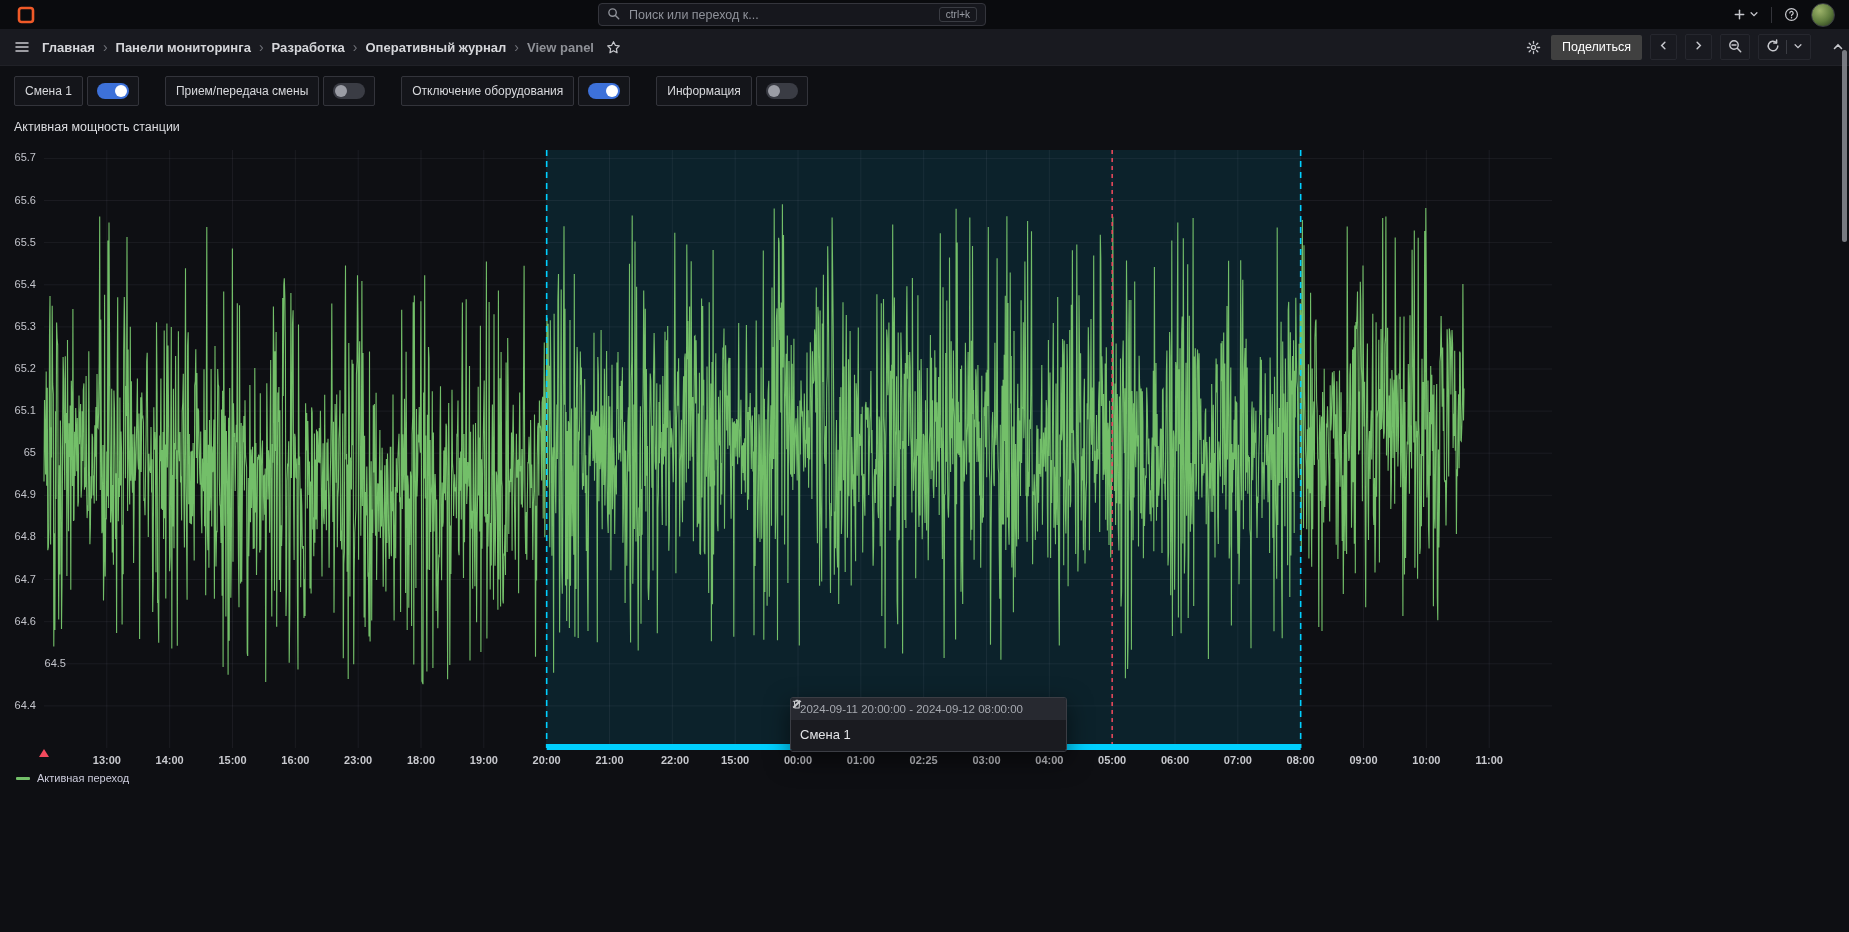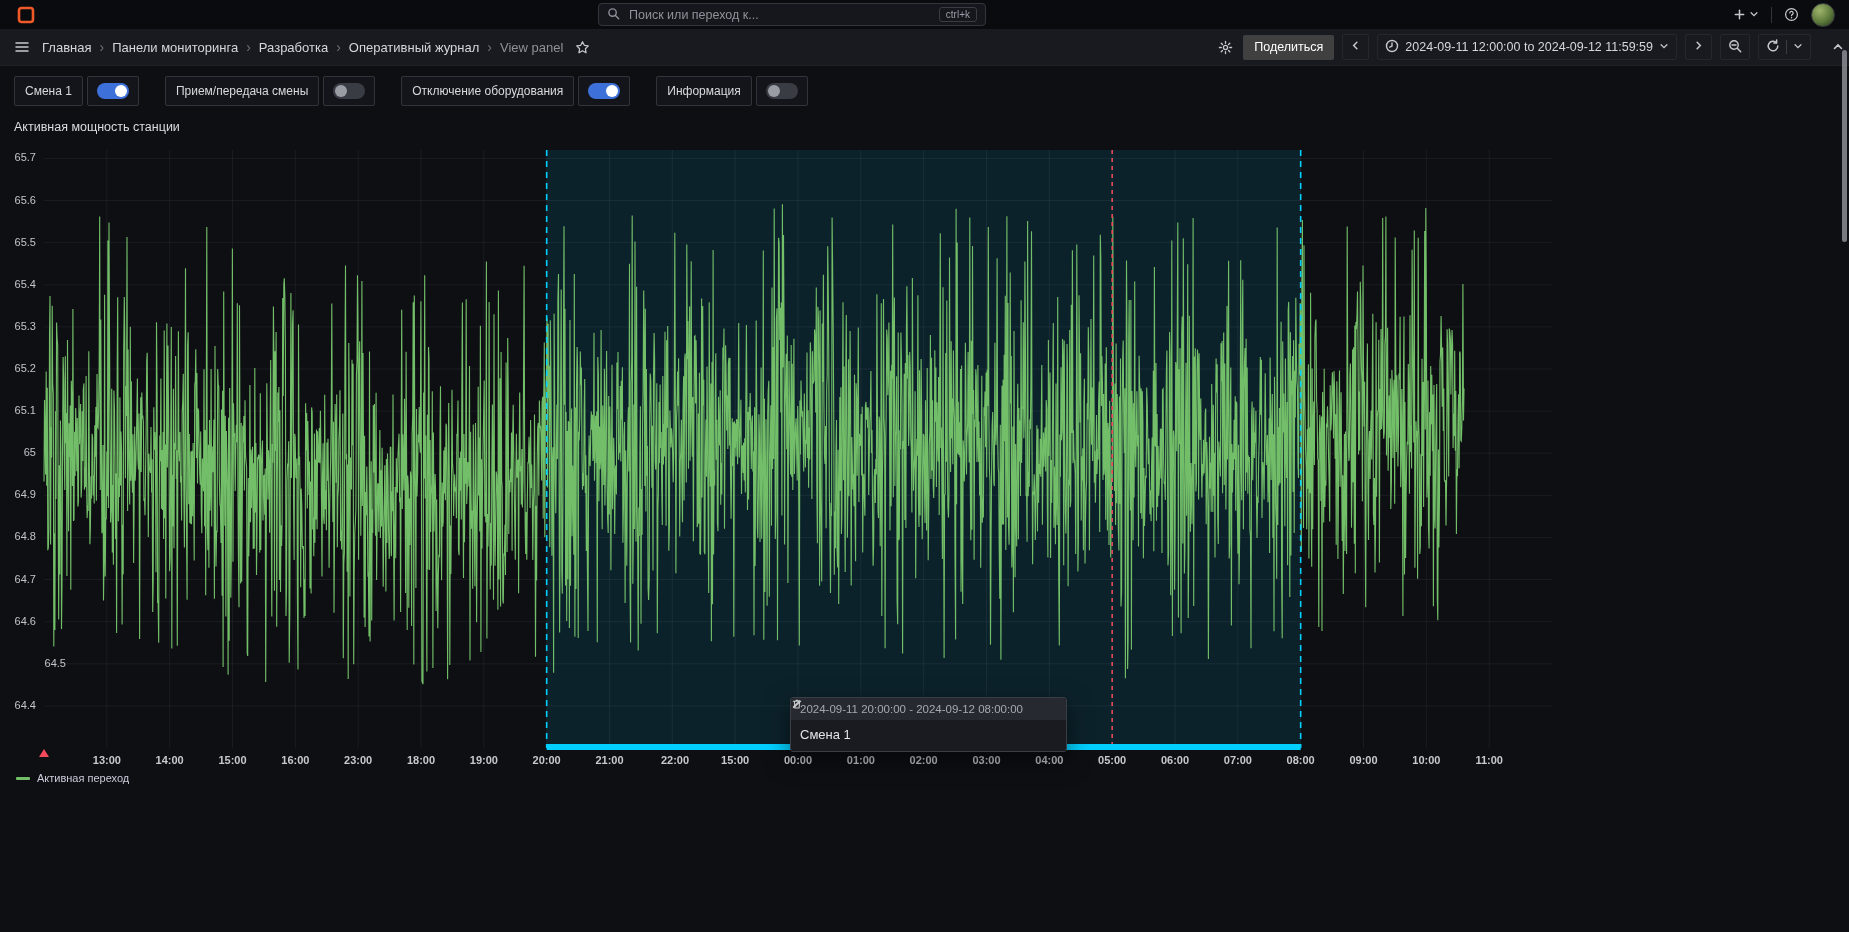--- a/index.html
+++ b/index.html
@@ -22,21 +22,21 @@
   .top-right{margin-left:auto;display:flex;align-items:center;gap:10px;padding-right:4px;}
   .icon-btn{display:flex;align-items:center;gap:3px;color:#c7c8cd;cursor:pointer;background:none;border:none;padding:2px;}
   .vdiv{width:1px;height:16px;background:#33343a;}
   .avatar{width:22px;height:22px;border-radius:50%;
     background:radial-gradient(circle at 35% 30%,#9db36a,#5d7a3c 55%,#2e4020 90%);
     border:1px solid #3a3c42;cursor:pointer;}
   
   .breadbar{position:absolute;top:29px;left:0;width:100%;height:37px;background:#191a20;
     border-bottom:1px solid #202127;display:flex;align-items:center;padding:0 12px;box-sizing:border-box;gap:10px;z-index:9;}
   .crumbs{display:flex;align-items:center;gap:8px;font-size:13px;}
-  .crumb{color:#d5d6da;cursor:pointer;white-space:nowrap;}
+  .crumb{color:#d5d6da;cursor:pointer;white-space:nowrap;font-weight:bold;}
   .crumb.current{color:#8f9197;cursor:default;}
   .crumb-sep{color:#6f7178;font-size:14px;}
   .bar-right{margin-left:auto;display:flex;align-items:center;gap:8px;padding-right:26px;}
   .tool-btn{display:flex;align-items:center;gap:6px;height:26px;padding:0 7px;border:1px solid #26272e;
     border-radius:2px;background:transparent;color:#c7c8cd;font-size:12.5px;cursor:pointer;}
   .share-btn{background:#404040;border:none;color:#fff;font-weight:500;padding:0 11px;height:25px;border-radius:2px;
     font-size:12.5px;display:flex;align-items:center;cursor:pointer;}
   .time-text{color:#d5d6da;white-space:nowrap;}
   .btn-div{width:1px;height:14px;background:#3a3c43;}
   .scroll-top{position:absolute;right:5px;top:10px;color:#c7c8cd;cursor:pointer;}
@@ -154,30 +154,20 @@
             <line x1="4.8" y1="4.8" x2="3.4" y2="3.4"></line>
             <line x1="8" y1="3.5" x2="8" y2="1.5"></line>
             <line x1="11.2" y1="4.8" x2="12.6" y2="3.4"></line>
           </g>
         </svg>
     </button>
     <button class="share-btn">Поделиться</button>
     <button class="tool-btn">
       <span><svg width="11" height="11" viewBox="0 0 12 12">
             <path d="M7.5 2.5 L4 6 L7.5 9.5" fill="none" stroke="currentColor" stroke-width="1.6" stroke-linecap="round"></path>
-          </svg></span>
-    </button>
-    <button class="tool-btn">
-      <span><svg width="14" height="14" viewBox="0 0 14 14">
-            <circle cx="7" cy="7" r="5.5" fill="none" stroke="currentColor" stroke-width="1.4"></circle>
-            <path d="M7 4 L7 7 L4.8 8.2" fill="none" stroke="currentColor" stroke-width="1.4" stroke-linecap="round"></path>
-          </svg></span>
-      <span class="time-text">2024-09-11 12:00:00 to 2024-09-12 11:59:59</span>
-      <span><svg width="10" height="10" viewBox="0 0 12 12">
-            <path d="M2.5 4.5 L6 8 L9.5 4.5" fill="none" stroke="currentColor" stroke-width="1.5" stroke-linecap="round"></path>
           </svg></span>
     </button>
     <button class="tool-btn">
       <span><svg width="11" height="11" viewBox="0 0 12 12">
             <path d="M4.5 2.5 L8 6 L4.5 9.5" fill="none" stroke="currentColor" stroke-width="1.6" stroke-linecap="round"></path>
           </svg></span>
     </button>
     <button class="tool-btn">
       <span><svg width="14" height="14" viewBox="0 0 14 14">
             <circle cx="6" cy="6" r="4.2" fill="none" stroke="currentColor" stroke-width="1.4"></circle>
@@ -302,21 +292,21 @@
       <div class="x-tick" style="left: 295.333px;">16:00</div>
       <div class="x-tick" style="left: 358.167px;">23:00</div>
       <div class="x-tick" style="left: 421px;">18:00</div>
       <div class="x-tick" style="left: 483.833px;">19:00</div>
       <div class="x-tick" style="left: 546.667px;">20:00</div>
       <div class="x-tick" style="left: 609.5px;">21:00</div>
       <div class="x-tick" style="left: 675px;">22:00</div>
       <div class="x-tick" style="left: 735.167px;">15:00</div>
       <div class="x-tick" style="left: 798px;">00:00</div>
       <div class="x-tick" style="left: 860.833px;">01:00</div>
-      <div class="x-tick" style="left: 923.667px;">02:00</div>
+      <div class="x-tick" style="left: 923.667px;">02:25</div>
       <div class="x-tick" style="left: 986.5px;">03:00</div>
       <div class="x-tick" style="left: 1049.33px;">04:00</div>
       <div class="x-tick" style="left: 1112.17px;">05:00</div>
       <div class="x-tick" style="left: 1175px;">06:00</div>
       <div class="x-tick" style="left: 1237.83px;">07:00</div>
       <div class="x-tick" style="left: 1300.67px;">08:00</div>
       <div class="x-tick" style="left: 1363.5px;">09:00</div>
       <div class="x-tick" style="left: 1426.33px;">10:00</div>
       <div class="x-tick" style="left: 1489.17px;">11:00</div>
     </div>

